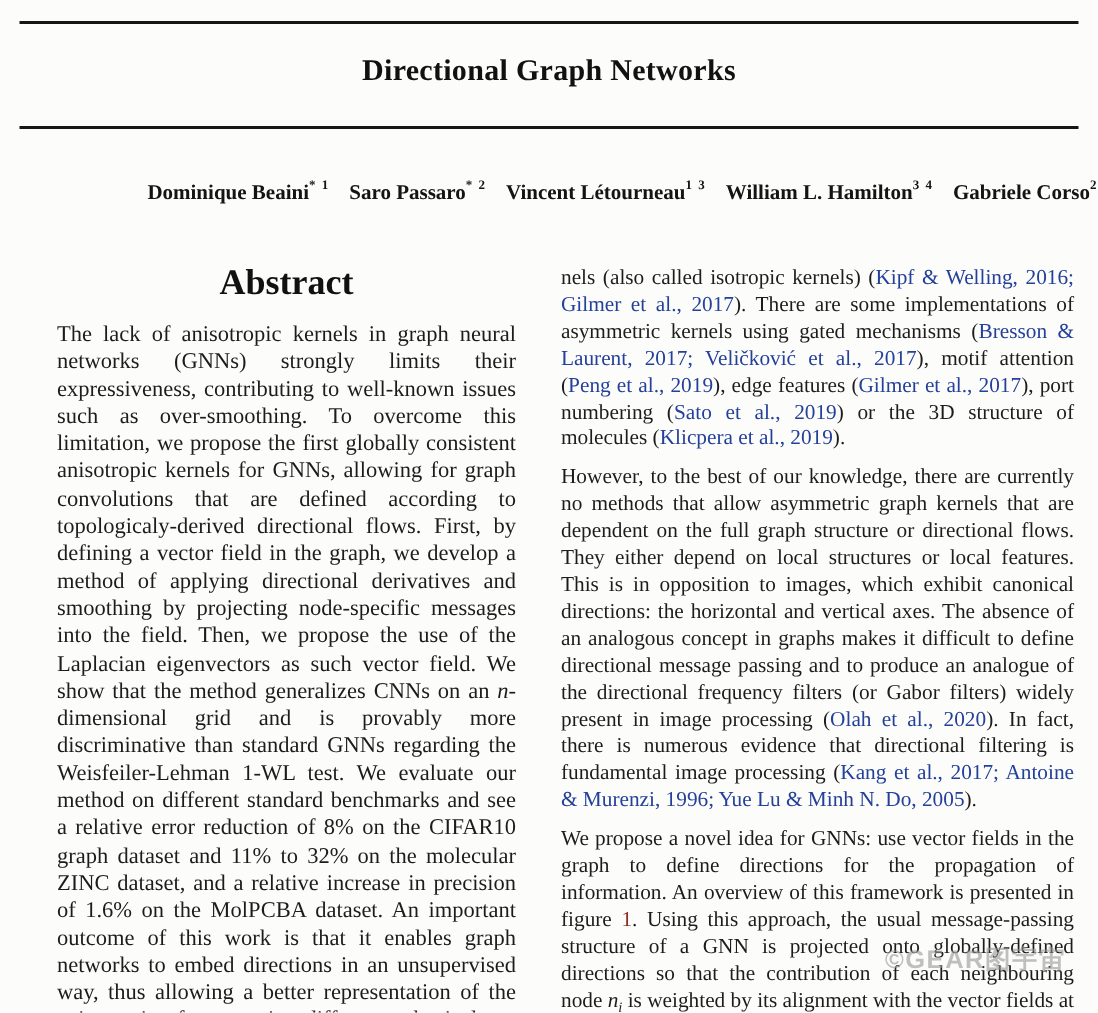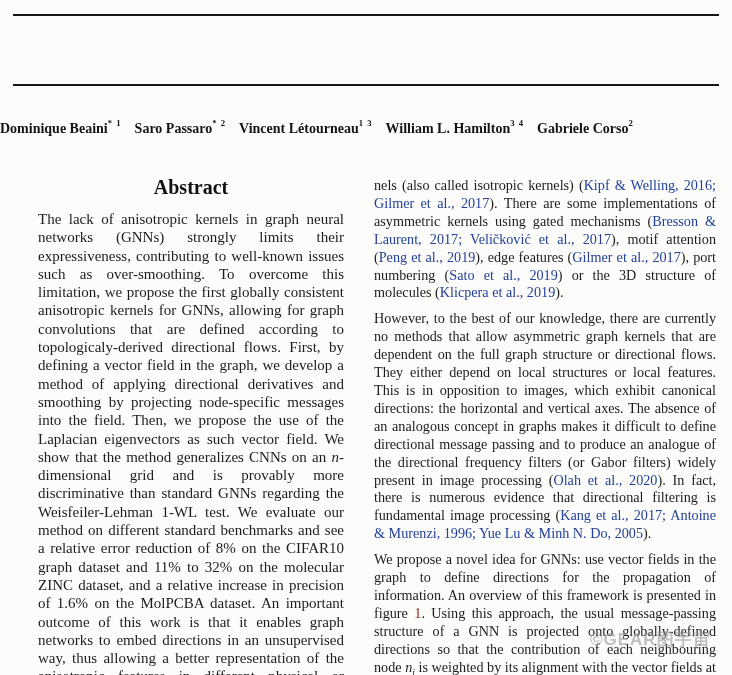--- a/index.html
+++ b/index.html
@@ -20,29 +20,29 @@
   .rule-top { top: 14px; height: 2px; }
   .rule-mid { top: 84px; height: 2px; }
   .title {
     position: absolute; top: 36px; left: 0; width: 100%;
     margin: 0; text-align: center;
     font-size: 20px; font-weight: 700; letter-spacing: 0.2px;
     color: #111;
   }
   .authors {
     position: absolute; top: 114px; left: 0; width: 100%;
-    text-align: left; font-weight: 700; font-size: 14px; line-height: 20px;
+    text-align: right; font-weight: 700; font-size: 14px; line-height: 20px;
     color: #141414;
   }
   .col { position: absolute; text-align: justify; }
   .col-left { left: 38px; top: 176px; width: 306px; }
   .col-right { left: 374px; top: 177px; width: 342px; font-size: 14.2px; line-height: 17.9px; }
   .abstract-heading {
     margin: 0 0 11px 0; text-align: center;
-    font-size: 20px; font-weight: 700; color: #111;
+    font-size: 24px; font-weight: 700; color: #111;
   }
   .abstract-body { margin: 0; font-size: 15px; line-height: 18.3px; }
   .para { margin: 0 0 8px 0; }
   .para:last-child { margin-bottom: 0; }
   .seg-cite { color: var(--citation); }
   .seg-figref { color: var(--figref); }
   .seg-math { font-style: italic; }
   .seg-mathsub { font-style: italic; font-size: 68%; vertical-align: sub; }
   .seg-sup { font-size: 62%; vertical-align: super; position: relative; top: -1px; letter-spacing: 1px; }
   .seg-gap { display: inline-block; width: 13px; }
@@ -53,20 +53,21 @@
     color: rgba(150, 150, 150, 0.6);
     white-space: nowrap;
   }
 </style>
 </head>
 <body>
 
 <div class="page">
   <div class="rule rule-top"></div>
 
+  <h1 class="title">Directional Graph Networks</h1>
 
   <div class="rule rule-mid"></div>
 
   <div class="authors">
     <div class="author-line"><span>Dominique Beaini</span><span class="seg-sup">* 1</span><span class="seg-gap"></span><span>Saro Passaro</span><span class="seg-sup">* 2</span><span class="seg-gap"></span><span>Vincent Létourneau</span><span class="seg-sup">1 3</span><span class="seg-gap"></span><span>William L. Hamilton</span><span class="seg-sup">3 4</span><span class="seg-gap"></span><span>Gabriele Corso</span><span class="seg-sup">2</span></div>
   </div>
 
   <div class="col col-left">
     <h2 class="abstract-heading">Abstract</h2>
     <p class="abstract-body"><span>The lack of anisotropic kernels in graph neural networks (GNNs) strongly limits their expressiveness, contributing to well-known issues such as over-smoothing. To overcome this limitation, we propose the first globally consistent anisotropic kernels for GNNs, allowing for graph convolutions that are defined according to topologicaly-derived directional flows. First, by defining a vector field in the graph, we develop a method of applying directional derivatives and smoothing by projecting node-specific messages into the field. Then, we propose the use of the Laplacian eigenvectors as such vector field. We show that the method generalizes CNNs on an </span><span class="seg-math">n</span><span>-dimensional grid and is provably more discriminative than standard GNNs regarding the Weisfeiler-Lehman 1-WL test. We evaluate our method on different standard benchmarks and see a relative error reduction of 8% on the CIFAR10 graph dataset and 11% to 32% on the molecular ZINC dataset, and a relative increase in precision of 1.6% on the MolPCBA dataset. An important outcome of this work is that it enables graph networks to embed directions in an unsupervised way, thus allowing a better representation of the anisotropic features in different physical or biological problems.</span></p>

